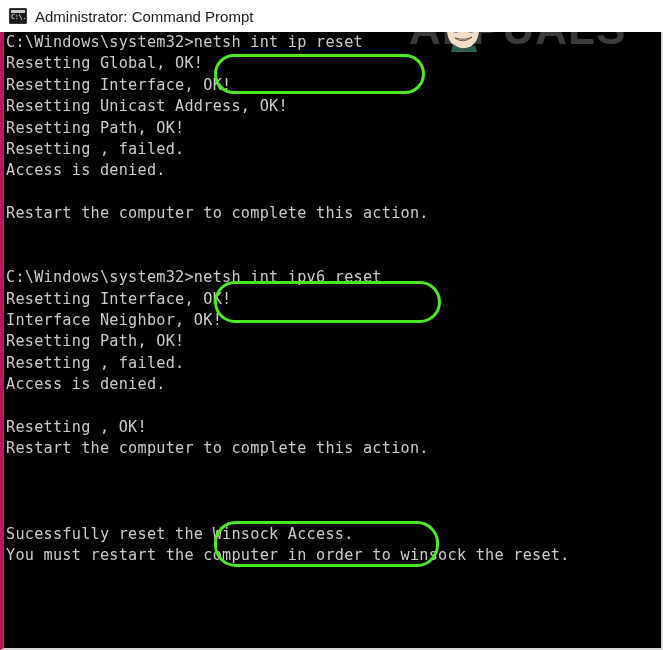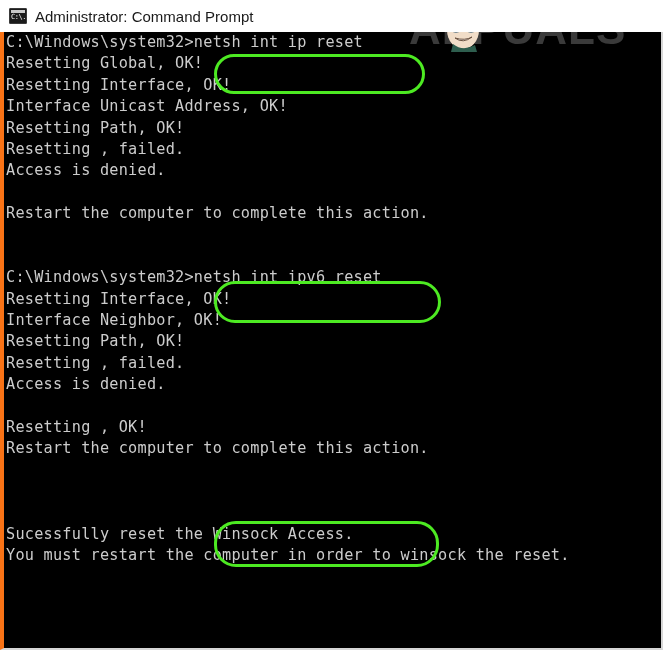--- a/index.html
+++ b/index.html
@@ -83,21 +83,21 @@
 
   
   .console {
     position: absolute;
     left: 0;
     top: 32px;
     width: 663px;
     height: 618px;
     background: #000000;
     box-sizing: border-box;
-    border-left: 4px solid #f97316;
+    border-left: 4px solid #be185d;
     border-right: 2px solid #d7d7d7;
     border-bottom: 2px solid #d7d7d7;
     overflow: hidden;
   }
   .console-inner {
     position: relative;
     padding: 0;
     margin: 0;
   }
   .cline {
@@ -149,21 +149,21 @@
         <path d="M20 44 Q30 52 42 45 L44 52 L18 52 Z" fill="#2e5e4e"></path>
       </g>
     </svg>
   </div>
 
   <div class="console">
     <div class="console-inner" id="console-lines">
         <div class="cline">C:\Windows\system32&gt;netsh int ip reset</div>
         <div class="cline">Resetting Global, OK!</div>
         <div class="cline">Resetting Interface, OK!</div>
-        <div class="cline">Interface Unicast Address, OK!</div>
+        <div class="cline">Resetting Unicast Address, OK!</div>
         <div class="cline">Resetting Path, OK!</div>
         <div class="cline">Resetting , failed.</div>
         <div class="cline">Access is denied.</div>
         <div class="cline">&nbsp;</div>
         <div class="cline">Restart the computer to complete this action.</div>
         <div class="cline">&nbsp;</div>
         <div class="cline">&nbsp;</div>
         <div class="cline">C:\Windows\system32&gt;netsh int ipv6 reset</div>
         <div class="cline">Resetting Interface, OK!</div>
         <div class="cline">Interface Neighbor, OK!</div>

